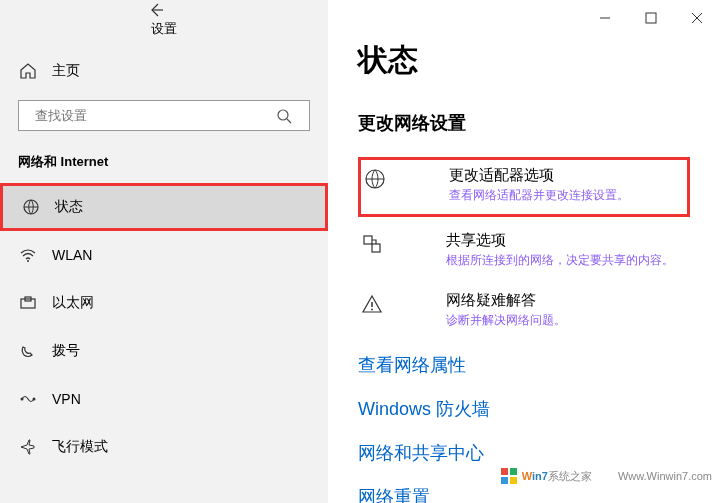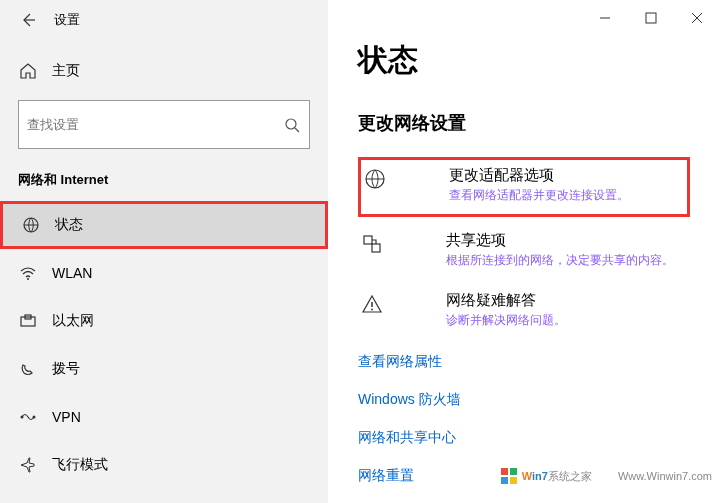--- a/index.html
+++ b/index.html
@@ -1,43 +1,43 @@
 <!DOCTYPE html>
 <html><head>
 <meta charset="utf-8">
 <style>
 * { margin: 0; padding: 0; box-sizing: border-box; font-family: "Microsoft YaHei", "Segoe UI", sans-serif; }
 body { width: 720px; height: 503px; background: #fff; display: flex; overflow: hidden; position: relative; }
 .sidebar { width: 328px; height: 100%; background: #f2f2f2; display: flex; flex-direction: column; }
-.titlebar { height: 40px; display: flex; align-items: center; padding-left: 18px; }
+.titlebar { height: 40px; display: flex; align-items: center; padding-left: 0; flex-direction: column; }
 .titlebar .back-icon { width: 20px; height: 20px; display: flex; align-items: center; justify-content: center; margin-right: 16px; cursor: pointer; }
 .titlebar .title { font-size: 13px; }
 .home-row { display: flex; padding: 14px 18px 14px 18px; margin-top: 8px; cursor: pointer; }
 .home-row .icon { width: 20px; margin-right: 14px; display: flex; align-items: center; justify-content: center; }
 .home-row .label { font-size: 14px; }
-.search-box { margin: 6px 18px 18px 18px; height: 49px; border: 1px solid #999; background: #fff; display: flex; align-items: center; padding: 0 8px; }
+.search-box { margin: 6px 18px 18px 18px; height: 31px; border: 1px solid #999; background: #fff; display: flex; align-items: center; padding: 0 16px; }
 .search-box input { flex: 1; border: none; outline: none; font-size: 13px; background: transparent; }
 .search-box .search-icon { width: 18px; height: 18px; display: flex; align-items: center; justify-content: center; }
 .section-label { font-size: 13px; padding: 4px 18px 12px 18px; font-weight: 600; }
 .nav-item { display: flex; align-items: center; height: 48px; padding: 0 18px; cursor: pointer; }
 .nav-item.active { background: #d9d9d9; }
 .nav-item .icon { width: 20px; margin-right: 14px; display: flex; align-items: center; justify-content: center; }
 .nav-item .label { font-size: 14px; }
 .highlight-status { border: 3px solid #e33; }
 .main { flex: 1; padding: 40px 30px 0 30px; position: relative; }
 .wincontrols { position: absolute; top: 0; right: 0; height: 36px; display: flex; }
 .wincontrols > div { width: 46px; height: 36px; display: flex; align-items: center; justify-content: center; cursor: pointer; }
 .page-title { font-size: 30px; margin-bottom: 30px; font-weight: 600; }
 .subheading { font-size: 18px; margin-bottom: 22px; font-weight: 600; }
 .option { display: flex; padding: 8px 0 14px 0; cursor: pointer; gap: 48px; }
 .option .opt-icon { width: 28px; margin-right: 12px; display: flex; align-items: flex-start; justify-content: center; padding-top: 2px; }
 .option .opt-text .t { font-size: 15px; }
 .option .opt-text .d { font-size: 12px; color: #8b5cf6; margin-top: 2px; }
 .highlight-adapter { border: 3px solid #e33; Padding: 6px 10px 10px 0; margin-bottom: 6px; }
-.link { font-size: 14px; color: #0066cc; padding: 10px 0; cursor: pointer; display: block; }
+.link { font-size: 18px; color: #0066cc; padding: 10px 0; cursor: pointer; display: block; }
 .watermark { position: absolute; right: 8px; bottom: 18px; font-size: 11px; color: #888; display: flex; align-items: center; gap: 4px; }
 .watermark .colored { font-weight: bold; }
 svg { display: block; }
 </style>
 </head>
 <body>
 
 <div class="sidebar">
   <div class="titlebar">
     <span class="back-icon">

